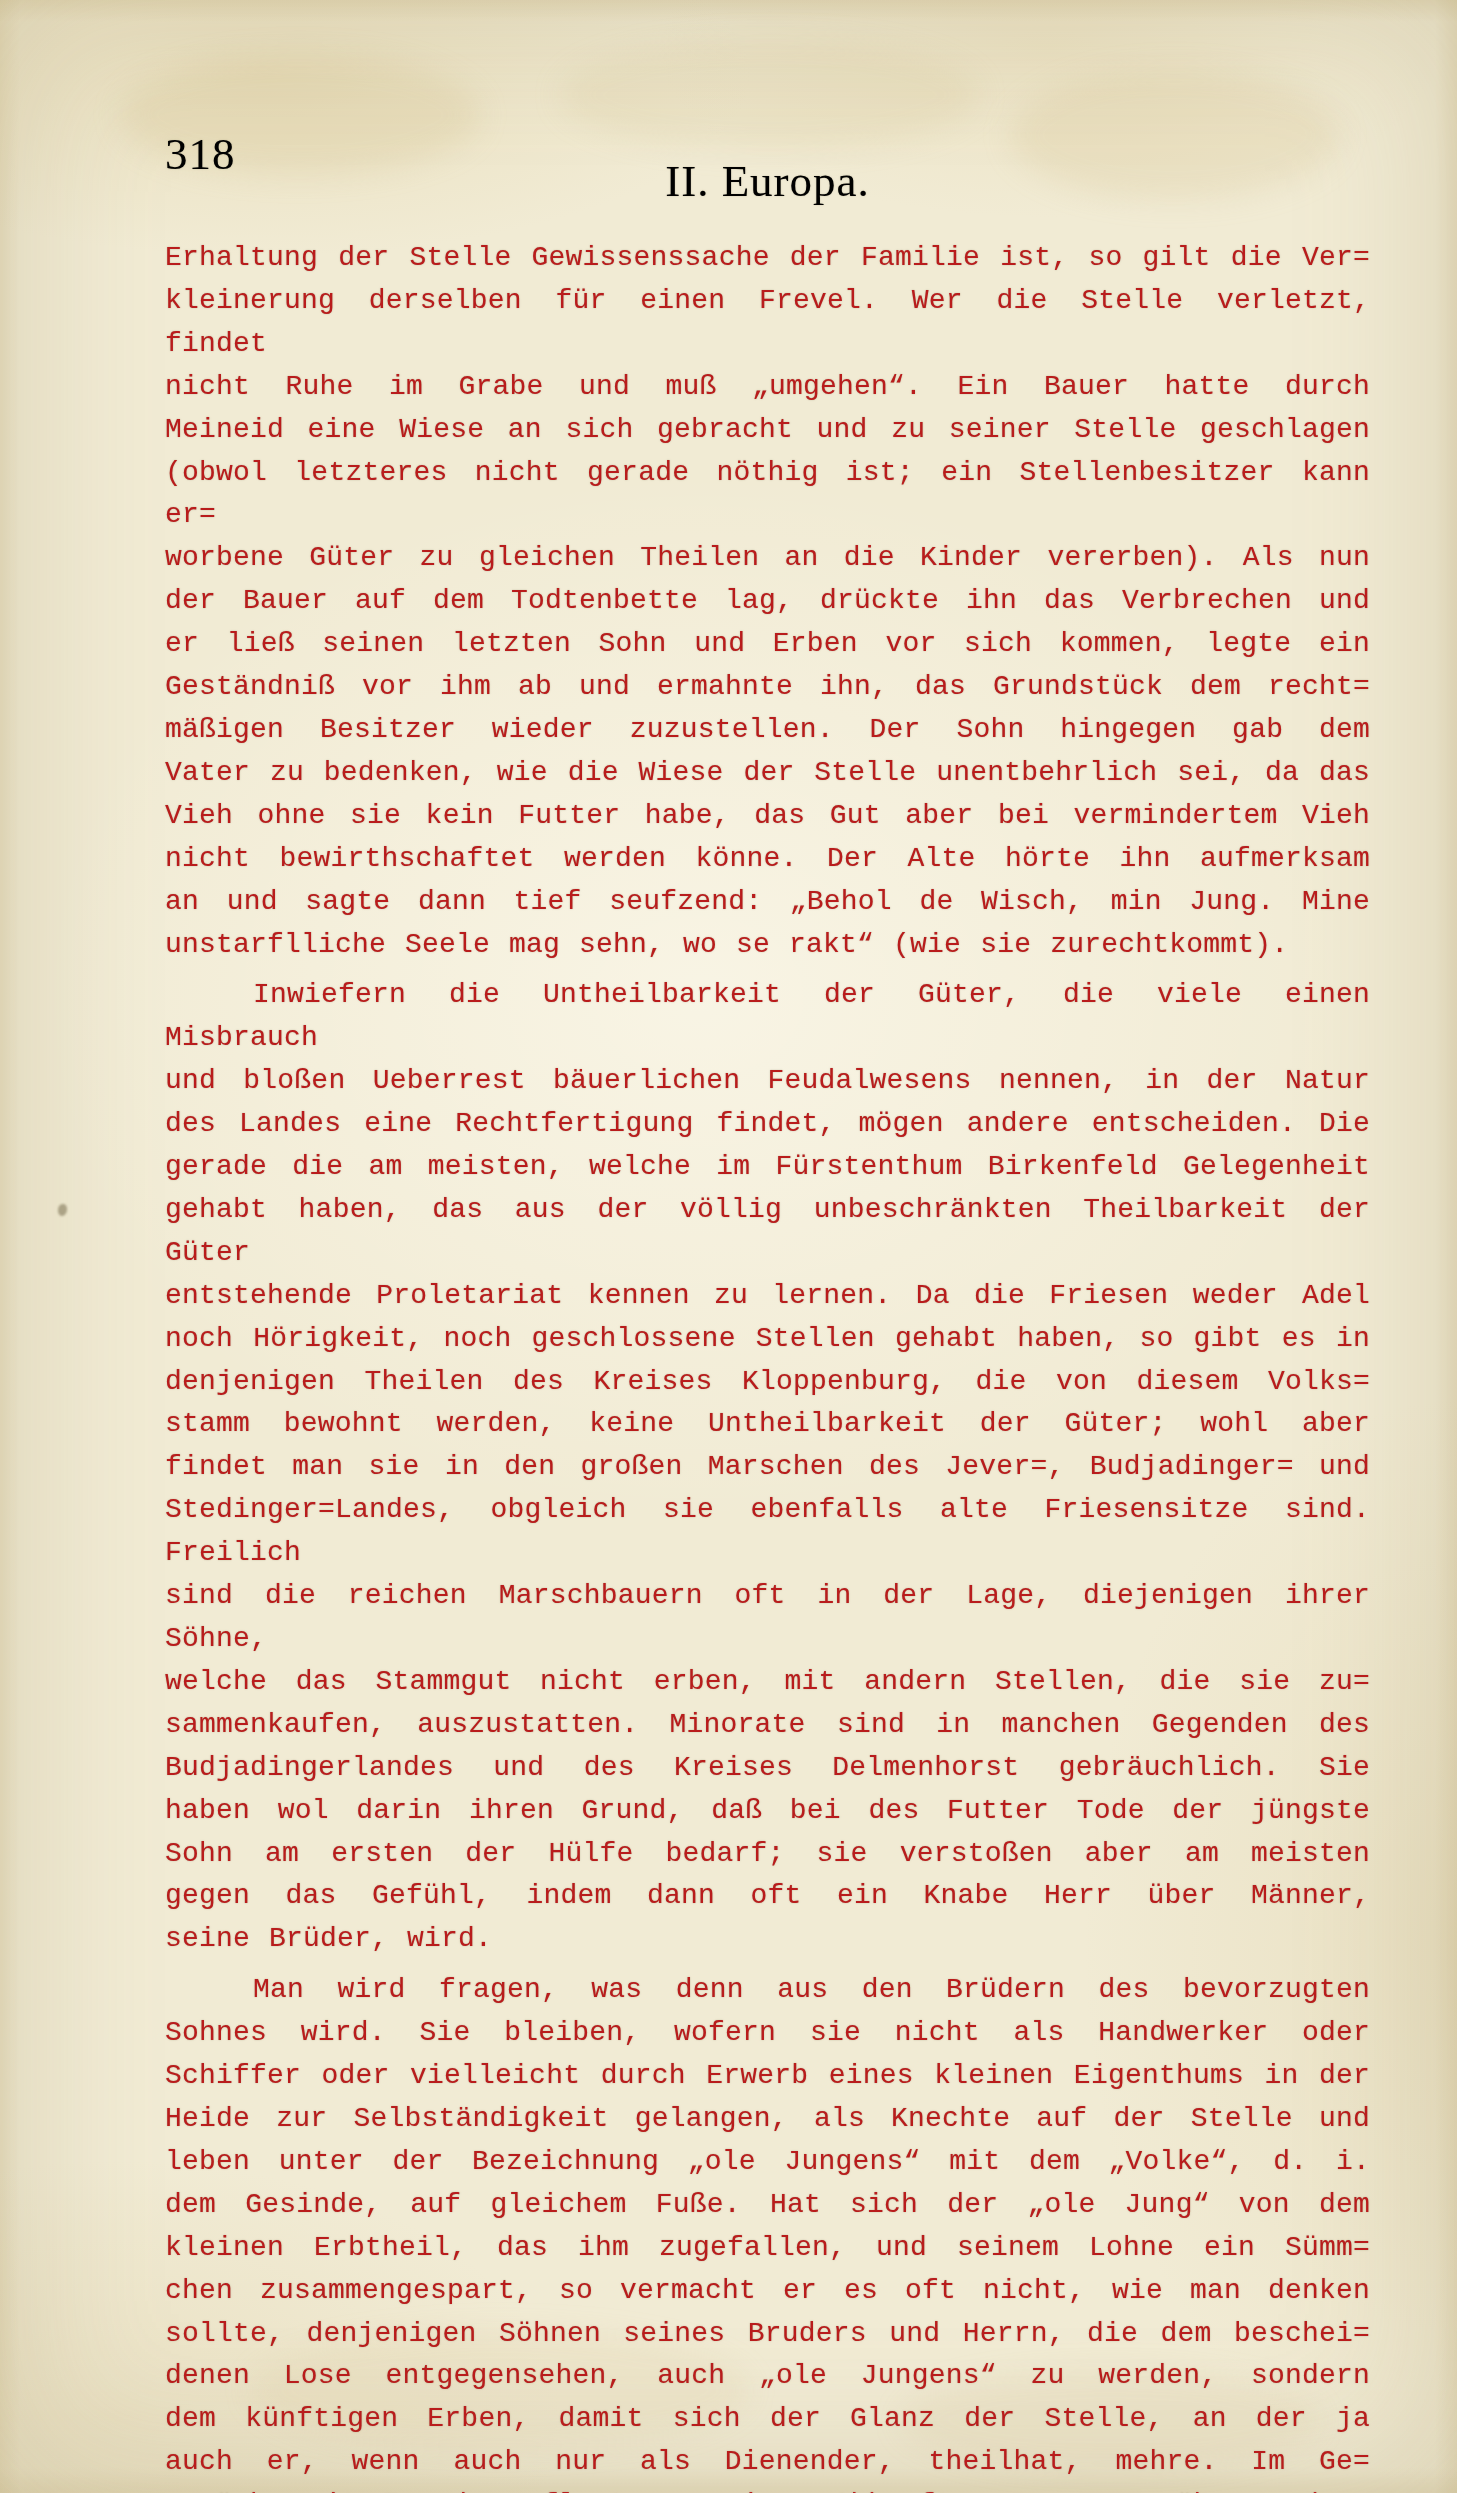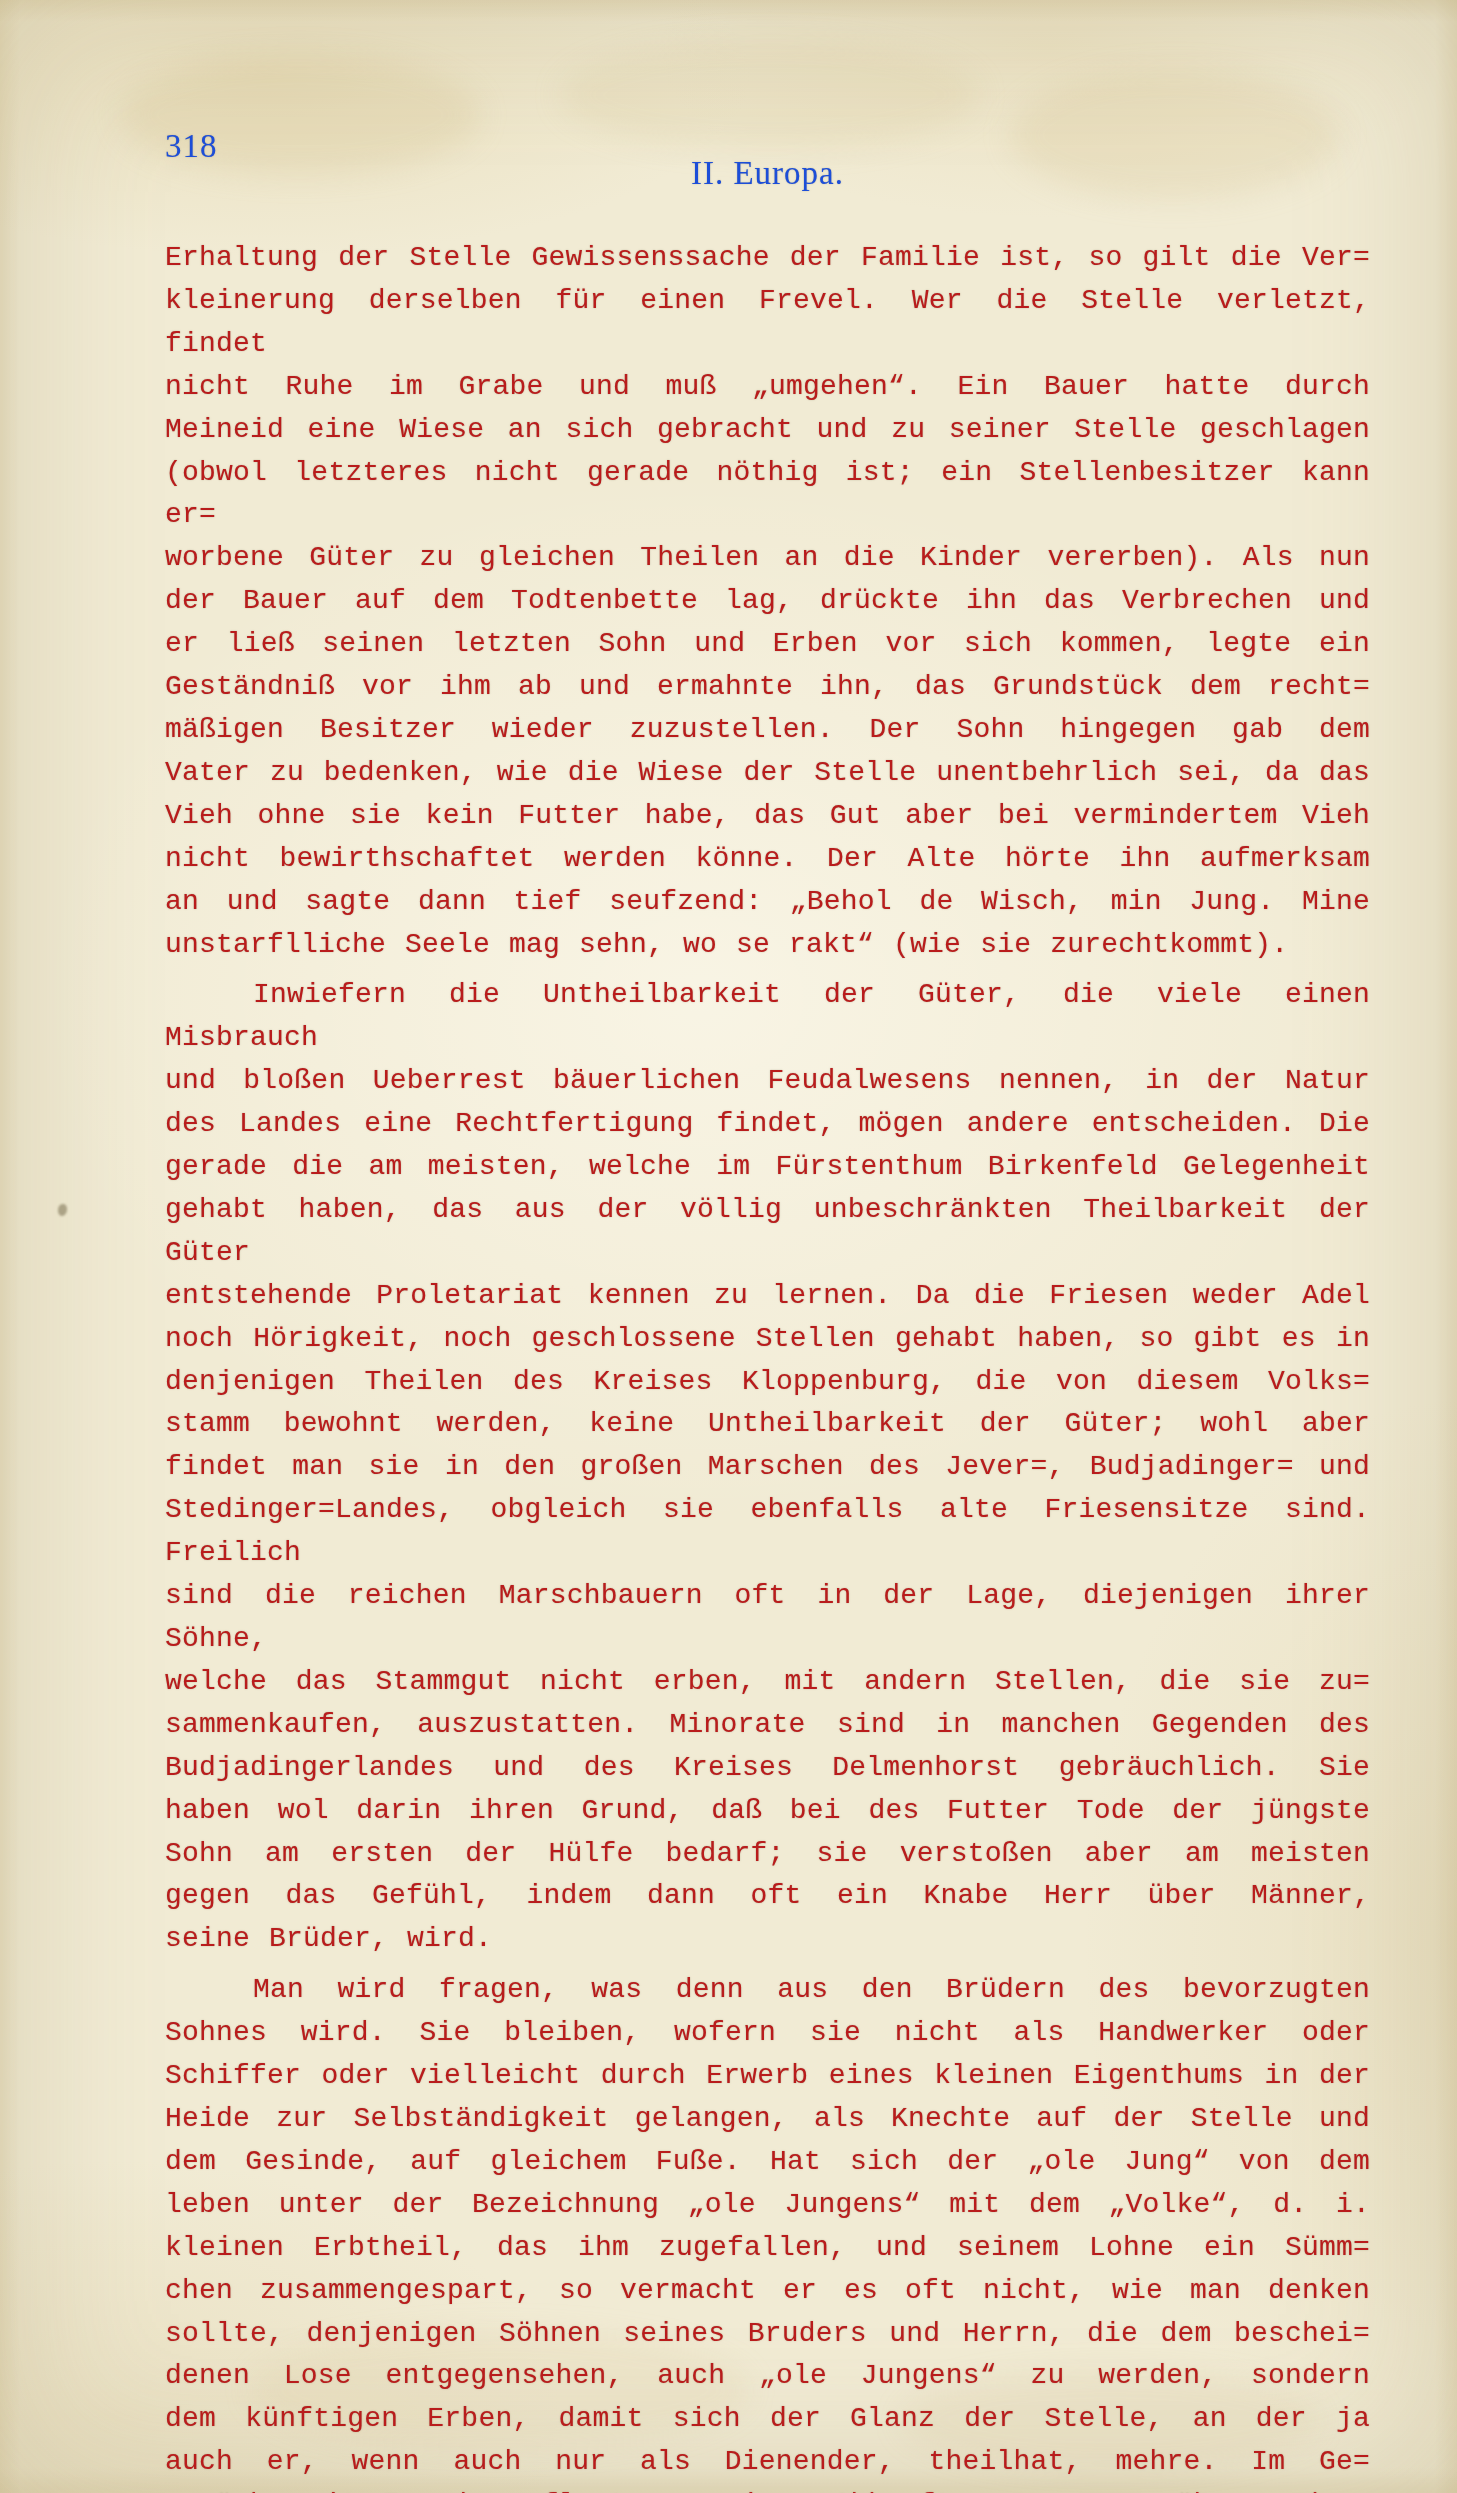--- a/index.html
+++ b/index.html
@@ -22,21 +22,21 @@
   .blotch{position:absolute;border-radius:50%;filter:blur(14px);pointer-events:none;}
   .b1{left:120px;top:55px;width:360px;height:120px;background:rgba(204,183,130,.20);}
   .b2{left:560px;top:40px;width:420px;height:110px;background:rgba(208,188,136,.17);}
   .b3{left:1010px;top:70px;width:330px;height:130px;background:rgba(204,183,130,.18);}
   .b4{left:250px;top:2330px;width:500px;height:120px;background:rgba(209,191,142,.14);}
   .b5{left:900px;top:2370px;width:420px;height:100px;background:rgba(209,191,142,.15);}
   .fleck{position:absolute;left:58px;top:1204px;width:9px;height:12px;border-radius:50% 40% 55% 45%;
     background:rgba(121,110,78,.55);filter:blur(1px);}
   .header-strip{
     position:absolute;left:165px;top:128px;width:1205px;height:44px;
-    color:#1d4ed8;font-size:33px;letter-spacing:1px;
+    color:#000000;font-size:45px;letter-spacing:1px;
     text-shadow:0 0 1.4px rgba(129,122,92,.5);
   }
   .page-number{position:absolute;left:0;top:0;}
   .section-title{position:absolute;left:0;right:0;text-align:center;top:0;margin-top:27px;}
   .body-text{
     position:absolute;left:165px;top:237px;width:1205px;
     font-size:28px;line-height:42.9px;color:#b91c1c;
     text-shadow:0 0 1.5px rgba(133,124,94,.55);
     word-spacing:2px;letter-spacing:.2px;font-family:Liberation Mono, monospace;
   }
@@ -91,22 +91,22 @@
     <div class="line">sammenkaufen, auszustatten.  Minorate sind in manchen Gegenden des</div>
     <div class="line">Budjadingerlandes und des Kreises Delmenhorst gebräuchlich.  Sie</div>
     <div class="line">haben wol darin ihren Grund, daß bei des Futter Tode der jüngste</div>
     <div class="line">Sohn am ersten der Hülfe bedarf; sie verstoßen aber am meisten</div>
     <div class="line">gegen das Gefühl, indem dann oft ein Knabe Herr über Männer,</div>
     <div class="line para-end">seine Brüder, wird.</div>
     <div class="line indent">Man wird fragen, was denn aus den Brüdern des bevorzugten</div>
     <div class="line">Sohnes wird.  Sie bleiben, wofern sie nicht als Handwerker oder</div>
     <div class="line">Schiffer oder vielleicht durch Erwerb eines kleinen Eigenthums in der</div>
     <div class="line">Heide zur Selbständigkeit gelangen, als Knechte auf der Stelle und</div>
+    <div class="line">leben unter der Bezeichnung „ole Jungens“ mit dem „Volke“, d. i.</div>
     <div class="line">dem Gesinde, auf gleichem Fuße.  Hat sich der „ole Jung“ von dem</div>
-    <div class="line">leben unter der Bezeichnung „ole Jungens“ mit dem „Volke“, d. i.</div>
     <div class="line">kleinen Erbtheil, das ihm zugefallen, und seinem Lohne ein Sümm=</div>
     <div class="line">chen zusammengespart, so vermacht er es oft nicht, wie man denken</div>
     <div class="line">sollte, denjenigen Söhnen seines Bruders und Herrn, die dem beschei=</div>
     <div class="line">denen Lose entgegensehen, auch „ole Jungens“ zu werden, sondern</div>
     <div class="line">dem künftigen Erben, damit sich der Glanz der Stelle, an der ja</div>
     <div class="line">auch er, wenn auch nur als Dienender, theilhat, mehre.  Im Ge=</div>
     <div class="line">spräche mit Fremden pflegt er seiner Abkunft gern zu erwähnen; denn</div>
   </div>
 
 </body></html>

